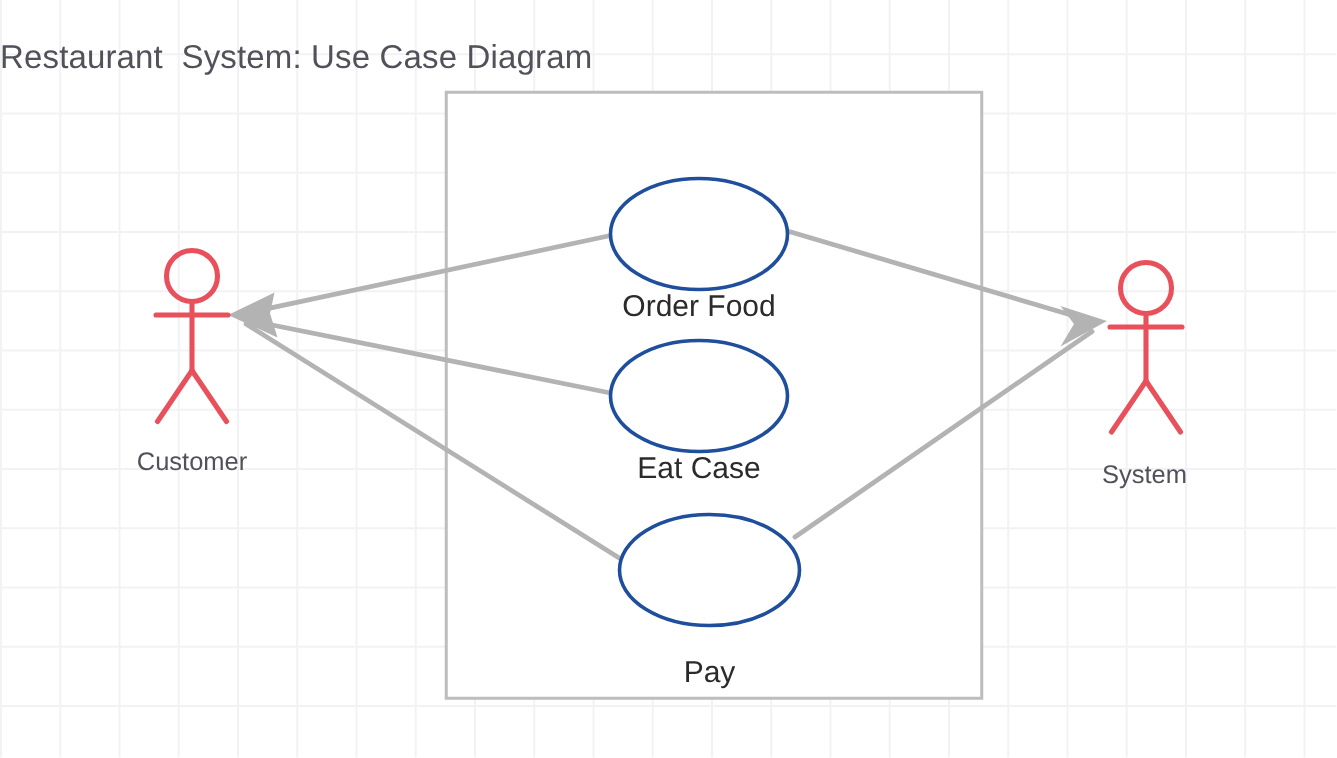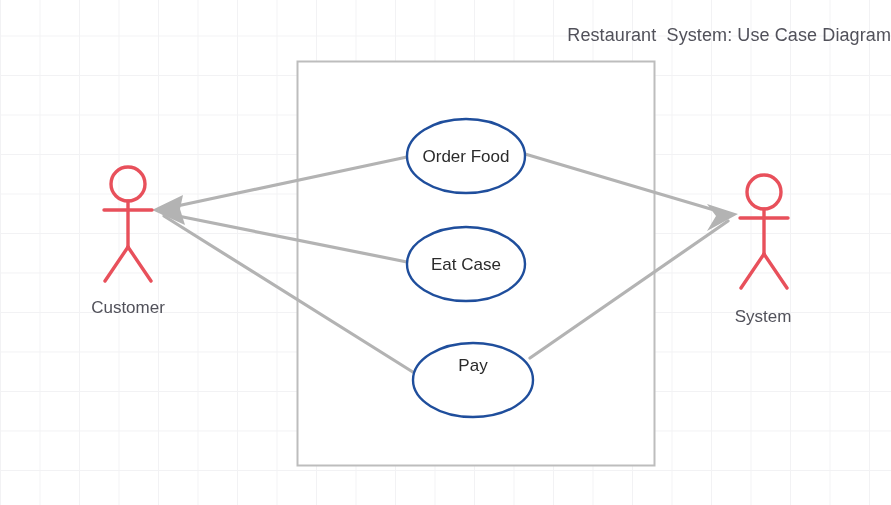--- a/index.html
+++ b/index.html
@@ -27,45 +27,46 @@
     left: 0;
     top: 0;
     width: 891px;
     height: 505px;
   }
   .diagram-title {
     position: absolute;
     left: 0;
     top: 25px;
     width: 891px;
-    text-align: right;
-    font-size: 18px;
+    text-align: left;
+    font-size: 22px;
     color: #51515a;
     letter-spacing: 0.1px;
     white-space: pre;
   }
   .usecase-label {
     position: absolute;
-    font-size: 17px;
+    font-size: 20px;
     color: #2b2b2b;
     text-align: center;
     white-space: nowrap;
     transform: translate(-50%, -50%);
+    margin-top: 48px;
   }
   .actor-label {
     position: absolute;
     font-size: 17px;
     color: #51515a;
     text-align: center;
     white-space: nowrap;
     transform: translateX(-50%);
   }
   #label-order-food { left: 466px; top: 157px; }
   #label-eat-food   { left: 466px; top: 265px; }
-  #label-pay        { left: 473px; top: 366px; }
+  #label-pay        { left: 473px; top: 401px; }
   #label-customer   { left: 128px; top: 298px; }
   #label-staff      { left: 763px; top: 307px; }
 </style>
 </head>
 <body>
 
 <div id="canvas">
 
   <svg id="diagram-svg" viewBox="0 0 891 505" xmlns="http://www.w3.org/2000/svg">
 

